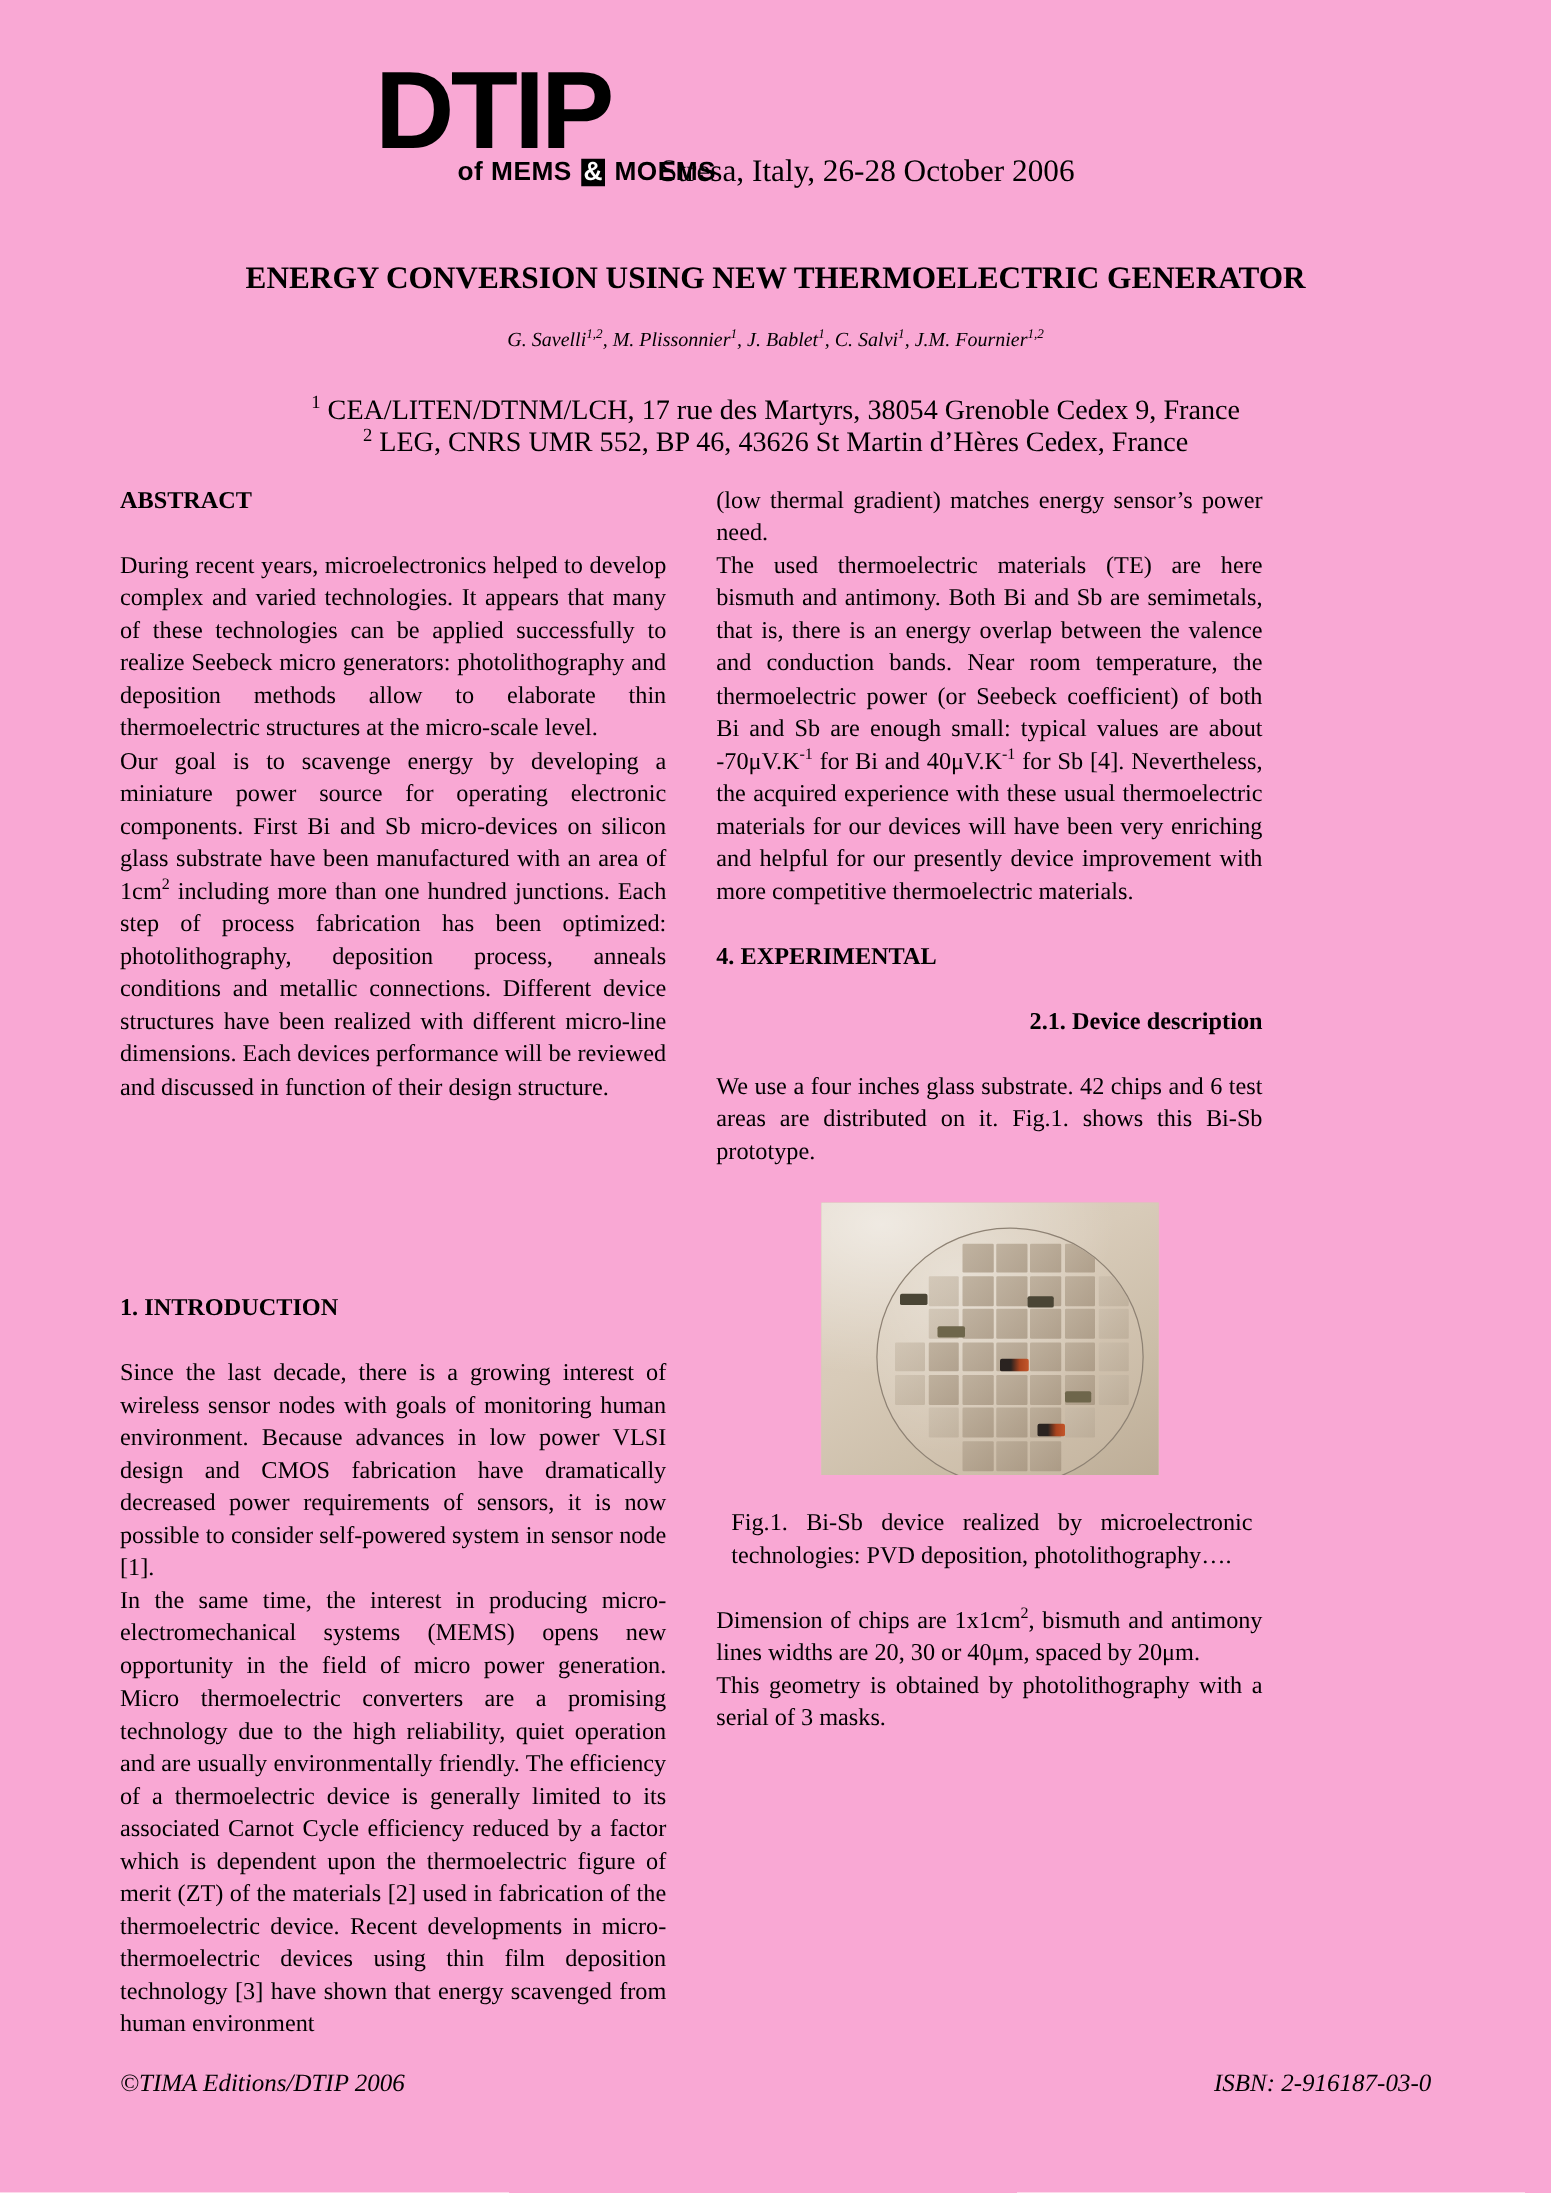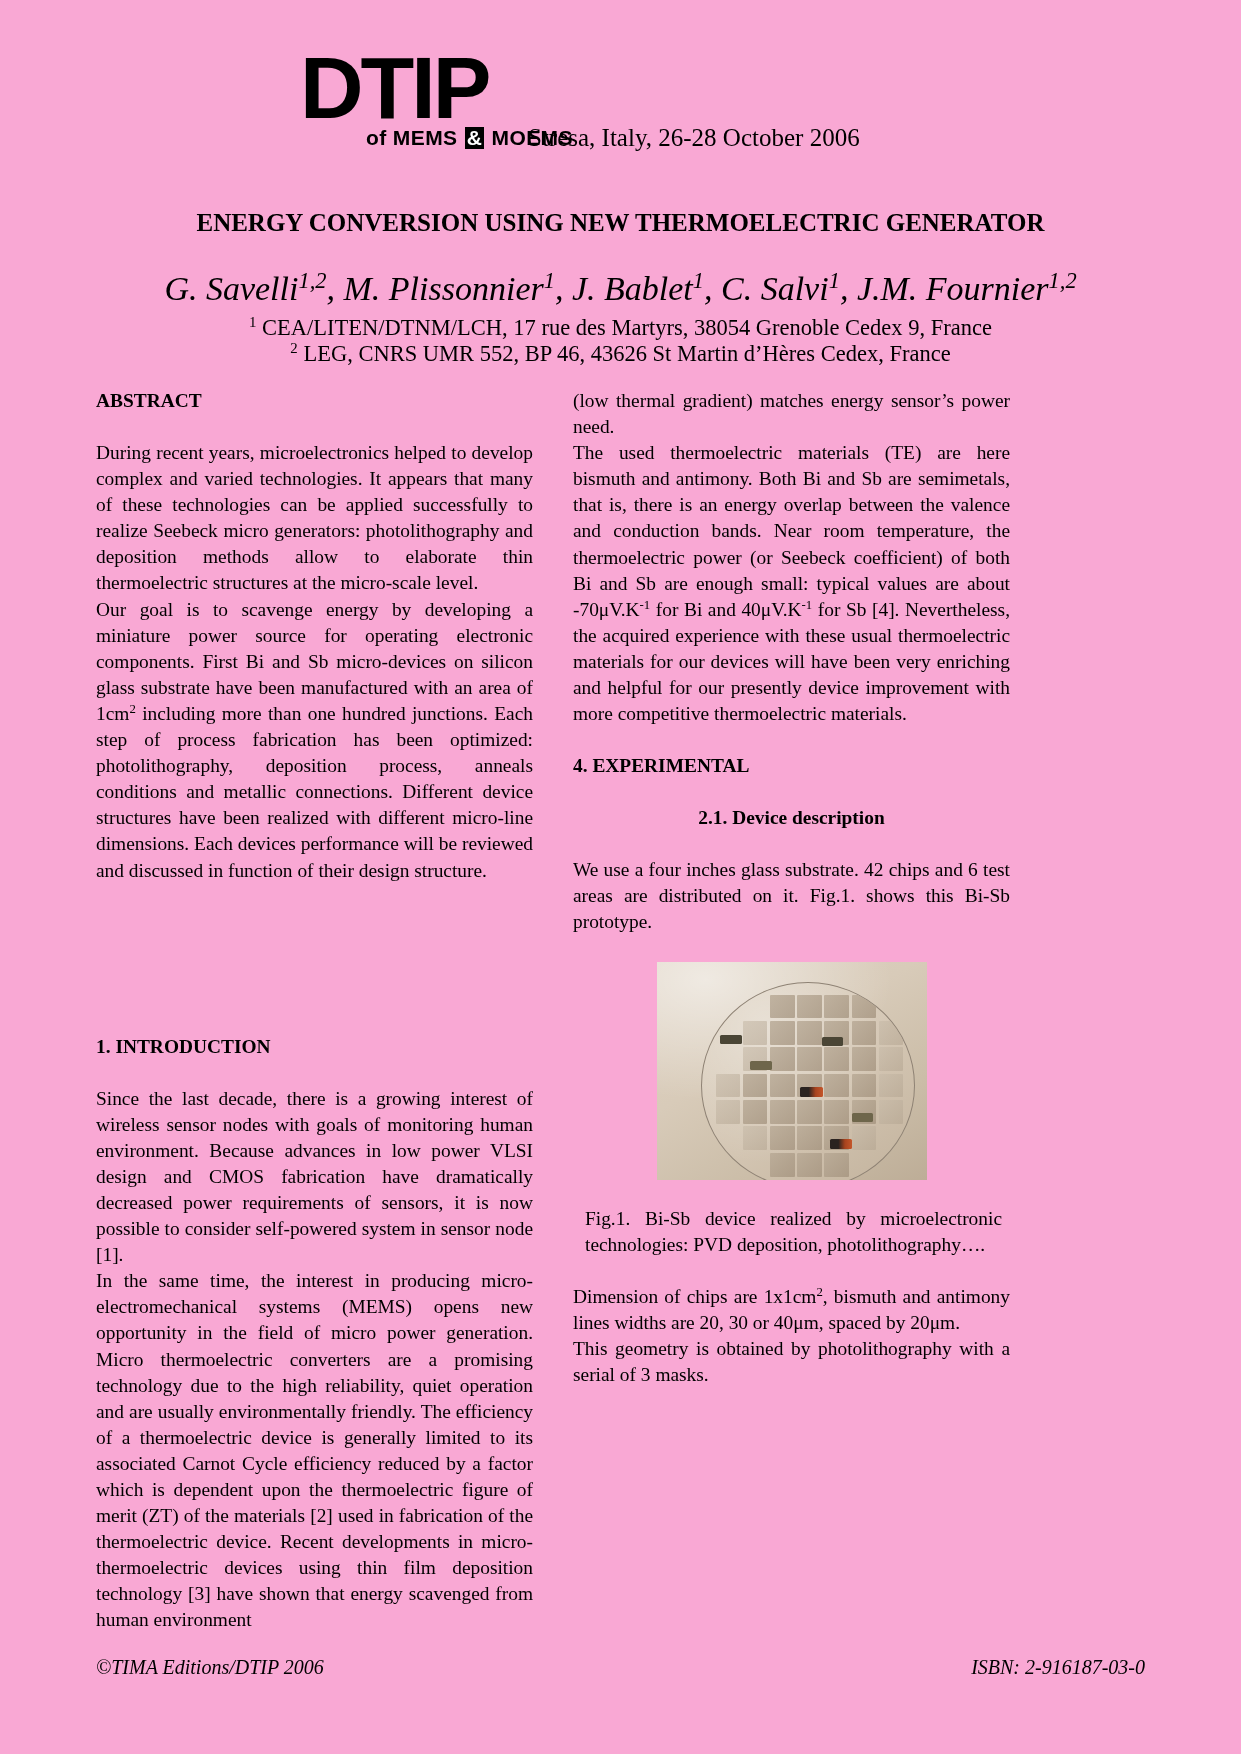--- a/index.html
+++ b/index.html
@@ -88,23 +88,22 @@
     line-height: 30px;
   }
   .authors {
     position: absolute;
     left: 96px;
     top: 258px;
     width: 1049px;
     text-align: center;
     font-family: "Liberation Serif", serif;
     font-style: italic;
-    font-size: 34px;
+    font-size: 16px;
     line-height: 30px;
-    margin-top: 16px;
   }
   .affil {
     position: absolute;
     left: 96px;
     width: 1049px;
     text-align: center;
     font-family: "Liberation Serif", serif;
     font-size: 22.5px;
     line-height: 27px;
   }
@@ -126,21 +125,21 @@
   .col-left  { left: 96px; }
   .col-right { left: 573px; }
 
   .sec-head {
     text-align: left;
     font-weight: bold;
     font-size: 19.4px;
     line-height: 26px;
   }
   .sub-head {
-    text-align: center;
+    text-align: right;
     font-weight: bold;
     font-size: 19.4px;
     line-height: 26px;
   }
   p { margin: 0; }
   .gap-sm  { height: 26px; }
   .gap-xxl { height: 150px; }
 
   
   .figure {

